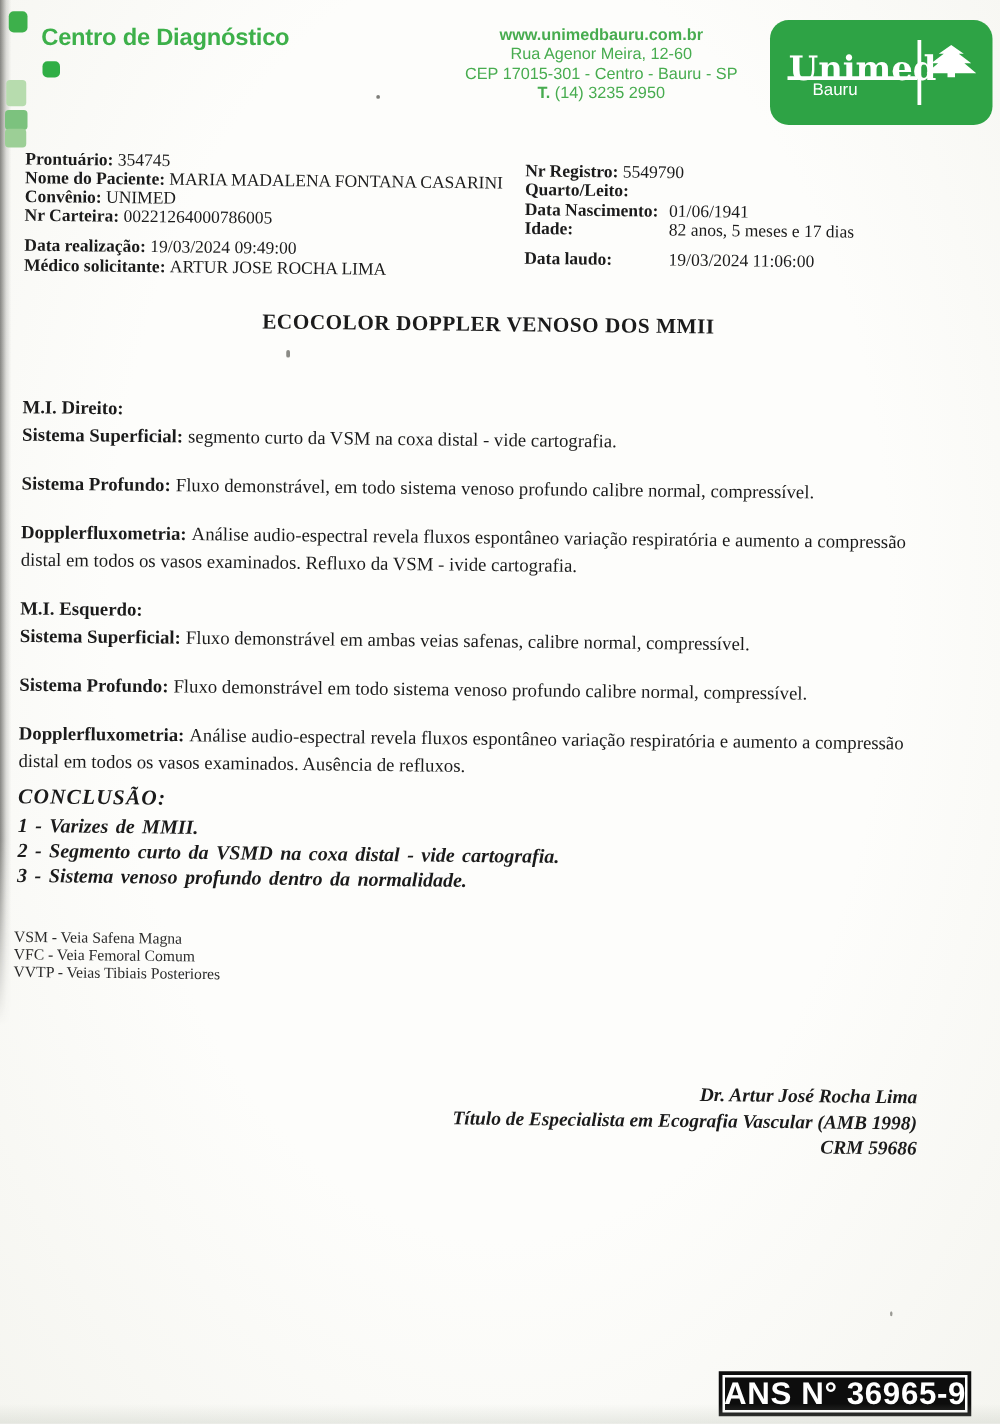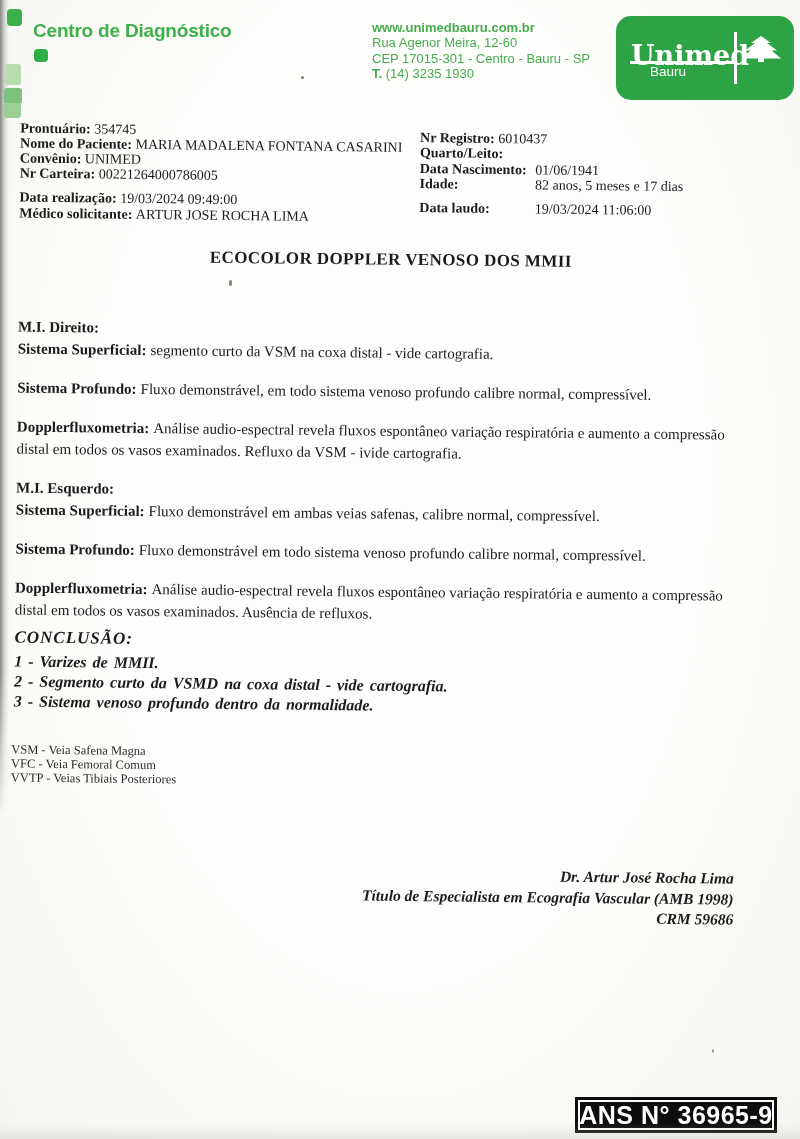--- a/index.html
+++ b/index.html
@@ -23,21 +23,21 @@
   .sq { position:absolute; }
   .sq-a { left:7px;  top:9px;  width:15px; height:17px; background:#3db04b; border-radius:4px; }
   .sq-b { left:34px; top:49px; width:14px; height:13px; background:#2fae45; border-radius:4px; }
   .sq-c { left:5px;  top:64px; width:16px; height:21px; background:#b7dcae; border-radius:3px; }
   .sq-d { left:4px;  top:88px; width:18px; height:16px; background:#7cc27e; border-radius:3px; }
   .sq-e { left:4px;  top:103px; width:17px; height:15px; background:#9ccf96; border-radius:3px; }
   
   .dept-title { position:absolute; left:33px; top:20px;
     font-family:"Liberation Sans","DejaVu Sans",sans-serif; font-weight:bold;
     font-size:19px; color:#3db04a; letter-spacing:-.2px; }
-  .contact { position:absolute; top:20px; right:210px; text-align:left;
+  .contact { position:absolute; top:20px; right:210px; text-align:center;
     font-family:"Liberation Sans","DejaVu Sans",sans-serif; font-size:13px;
     color:#47ac4f; line-height:15.3px; }
   .contact .c-web { font-weight:bold; }
   .contact b { font-weight:bold; }
   
   .logo { position:absolute; left:616px; top:16px; width:178px; height:84px;
     background:#2ea345; border-radius:15px;
     font-family:"Liberation Sans","DejaVu Sans",sans-serif; }
   .logo-brand { position:absolute; left:15px; top:26px; color:#fff;
     font-family:"DejaVu Serif","Liberation Serif",serif; font-weight:bold;
@@ -89,21 +89,21 @@
   <div class="sq sq-c"></div>
   <div class="sq sq-d"></div>
   <div class="sq sq-e"></div>
 
   <div class="dept-title">Centro de Diagnóstico</div>
 
   <div class="contact">
     <div class="c-web">www.unimedbauru.com.br</div>
     <div>Rua Agenor Meira, 12-60</div>
     <div>CEP 17015-301 - Centro - Bauru - SP</div>
-    <div><b>T.</b> <span>(14) 3235 1930</span></div>
+    <div><b>T.</b> <span>(14) 3235 2950</span></div>
   </div>
 
   <div class="logo">
     <div class="logo-brand">Unimed</div>
     <div class="logo-hline"></div>
     <div class="logo-vline"></div>
     <svg class="logo-tree" width="40" height="26" viewBox="0 0 40 26">
       <path fill="#ffffff" d="M20 0 L30 7 L26 7 L36 14.5 L30.5 14.5 L40 22.5 L23 22.5 L23 26 L17 26 L17 22.5 L0 22.5 L9.5 14.5 L4 14.5 L14 7 L10 7 Z"></path>
     </svg>
     <div class="logo-city">Bauru</div>
@@ -117,21 +117,21 @@
       <div><b>Convênio:</b> <span>UNIMED</span></div>
       <div><b>Nr Carteira:</b> <span>00221264000786005</span></div>
     </div>
 
     <div class="pinfo pinfo-l2">
       <div><b>Data realização:</b> <span>19/03/2024 09:49:00</span></div>
       <div><b>Médico solicitante:</b>&nbsp;<span>ARTUR JOSE ROCHA LIMA</span></div>
     </div>
 
     <div class="pinfo pinfo-r1">
-      <div><b>Nr Registro:</b> <span>6010437</span></div>
+      <div><b>Nr Registro:</b> <span>5549790</span></div>
       <div><b>Quarto/Leito:</b> <span></span></div>
       <div><b class="w">Data Nascimento:</b> <span>01/06/1941</span></div>
       <div><b class="w">Idade:</b> <span>82 anos, 5 meses e 17 dias</span></div>
     </div>
 
     <div class="pinfo pinfo-r2">
       <div><b class="w">Data laudo:</b> <span>19/03/2024 11:06:00</span></div>
     </div>
 
     <div class="report-title">ECOCOLOR DOPPLER VENOSO DOS MMII</div>

